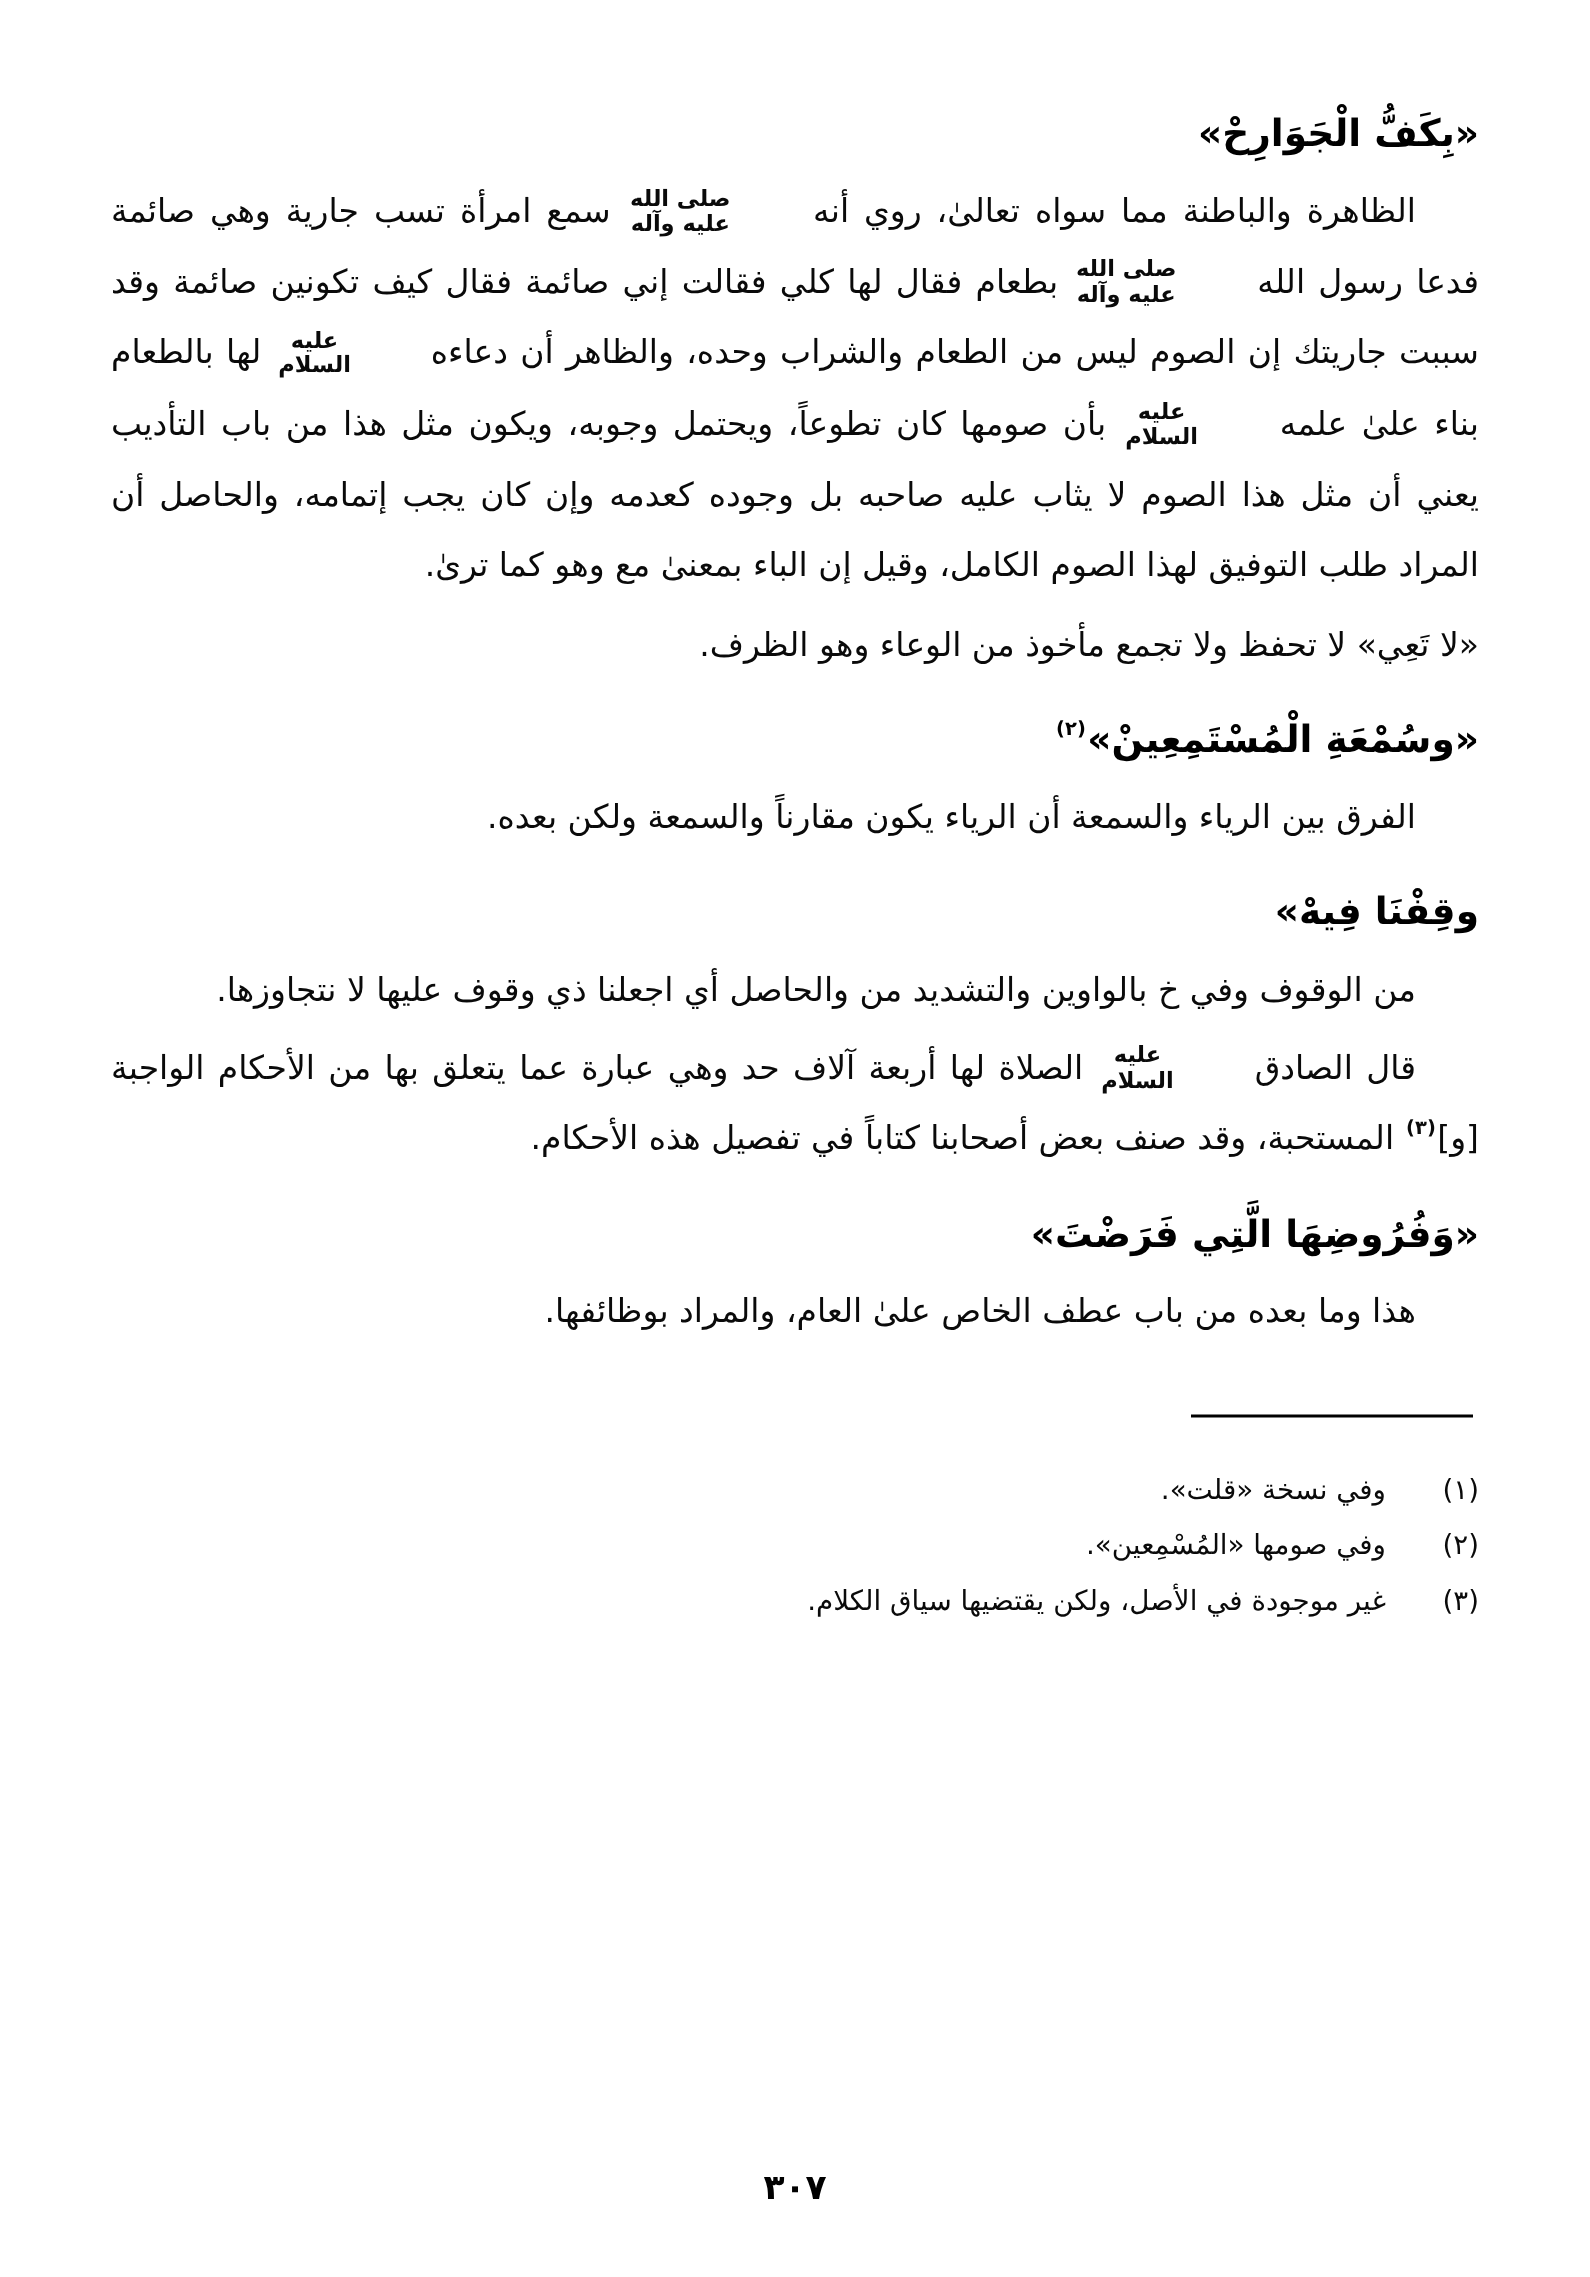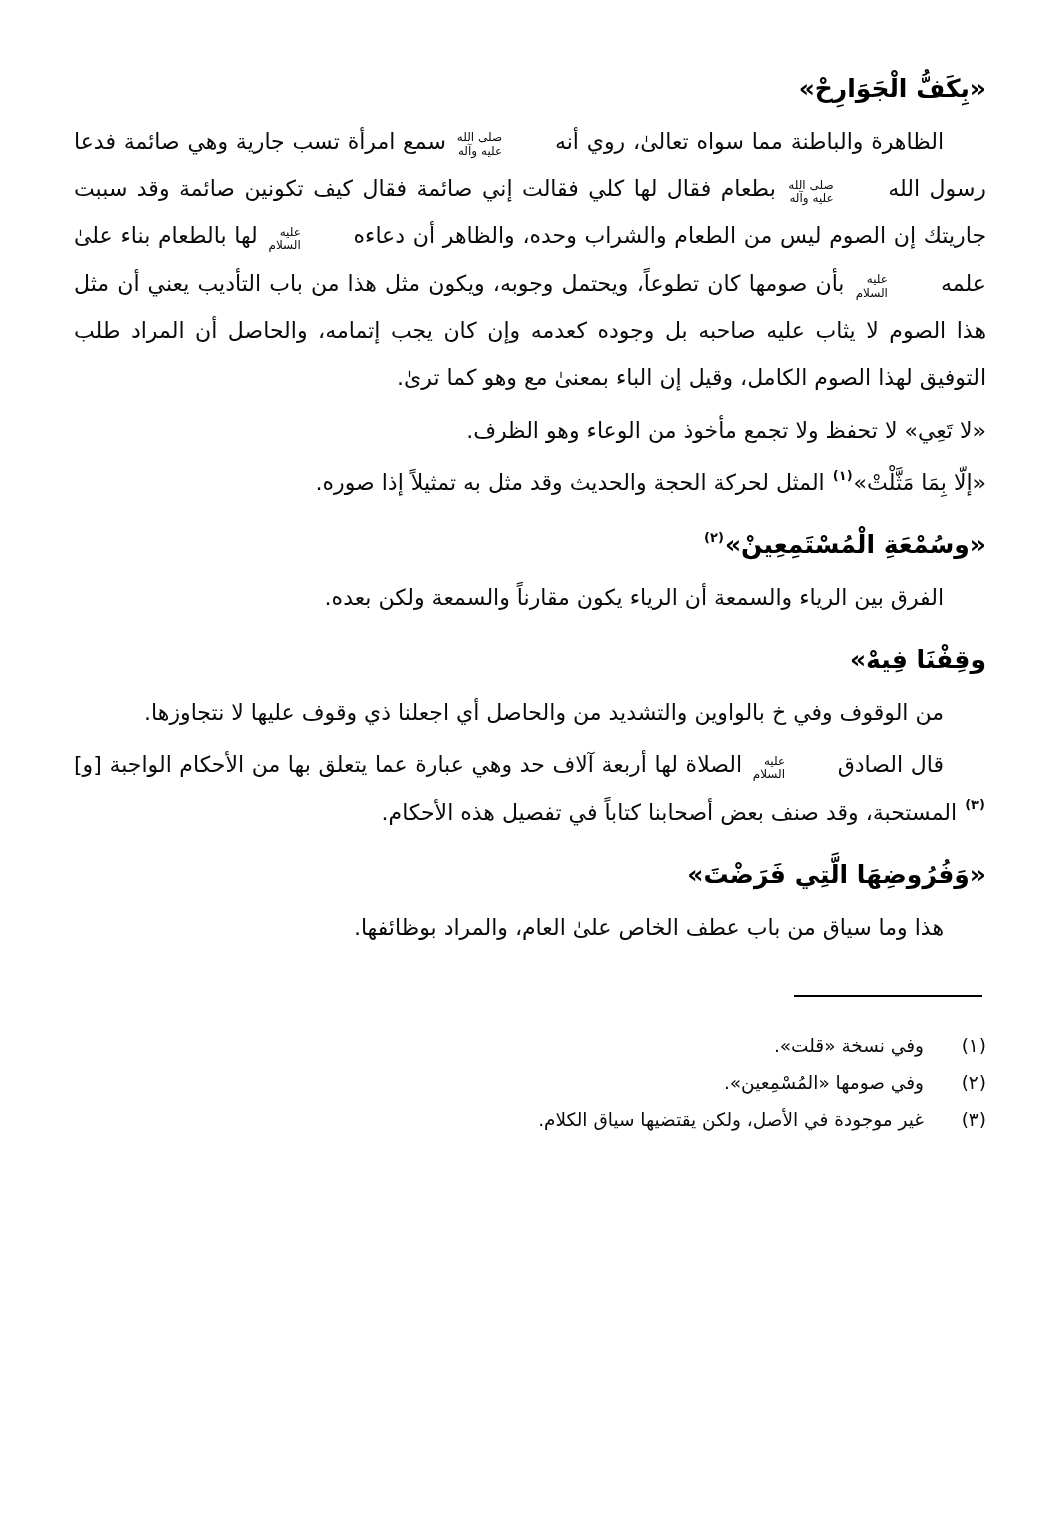--- a/index.html
+++ b/index.html
@@ -53,23 +53,23 @@
   sup.fnref {
     font-size: 13px;
     font-weight: bold;
     line-height: 0;
     position: relative;
     top: -2px;
     margin: 0 1px;
   }
   .honorific {
     display: inline-block;
-    text-align: right;
-    font-size: 12px;
-    font-weight: normal;
+    text-align: center;
+    font-size: 15px;
+    font-weight: bold;
     line-height: 1.12;
     vertical-align: -6px;
     margin: 0 3px;
     letter-spacing: -0.3px;
   }
   .honorific .hl { display: block; }
   .footnote-sep {
     width: 188px;
     height: 2px;
     background: #000;
@@ -106,37 +106,37 @@
   }
 </style>
 </head>
 <body>
 
 <div class="page">
   <div class="content" id="content">
       <div class="heading">«بِكَفُّ الْجَوَارِحْ»</div>
       <div class="para indent">الظاهرة والباطنة مما سواه تعالىٰ، روي أنه <span class="honorific"><span class="hl">صلى الله</span><span class="hl">عليه وآله</span></span> سمع امرأة تسب جارية وهي صائمة فدعا رسول الله <span class="honorific"><span class="hl">صلى الله</span><span class="hl">عليه وآله</span></span> بطعام فقال لها كلي فقالت إني صائمة فقال كيف تكونين صائمة وقد سببت جاريتك إن الصوم ليس من الطعام والشراب وحده، والظاهر أن دعاءه <span class="honorific"><span class="hl">عليه</span><span class="hl">السلام</span></span> لها بالطعام بناء علىٰ علمه <span class="honorific"><span class="hl">عليه</span><span class="hl">السلام</span></span> بأن صومها كان تطوعاً، ويحتمل وجوبه، ويكون مثل هذا من باب التأديب يعني أن مثل هذا الصوم لا يثاب عليه صاحبه بل وجوده كعدمه وإن كان يجب إتمامه، والحاصل أن المراد طلب التوفيق لهذا الصوم الكامل، وقيل إن الباء بمعنىٰ مع وهو كما ترىٰ.</div>
       <div class="para"><span class="bold">«لا تَعِي»</span> لا تحفظ ولا تجمع مأخوذ من الوعاء وهو الظرف.</div>
-      <div class="para"><span class="bold">«إلّا بِمَا مَثَّلْتْ»</span><sup class="fnref">(١)</sup> المثل لحركة الحجة والحديث وقد مثل به تمثيلاً إذا صوره.</div>
       <div class="heading">«وسُمْعَةِ الْمُسْتَمِعِينْ»<sup class="fnref">(٢)</sup></div>
       <div class="para indent">الفرق بين الرياء والسمعة أن الرياء يكون مقارناً والسمعة ولكن بعده.</div>
       <div class="heading">وقِفْنَا فِيهْ»</div>
       <div class="para indent">من الوقوف وفي خ بالواوين والتشديد من والحاصل أي اجعلنا ذي وقوف عليها لا نتجاوزها.</div>
       <div class="para indent">قال الصادق <span class="honorific"><span class="hl">عليه</span><span class="hl">السلام</span></span> الصلاة لها أربعة آلاف حد وهي عبارة عما يتعلق بها من الأحكام الواجبة [و]<sup class="fnref">(٣)</sup> المستحبة، وقد صنف بعض أصحابنا كتاباً في تفصيل هذه الأحكام.</div>
       <div class="heading">«وَفُرُوضِهَا الَّتِي فَرَضْتَ»</div>
-      <div class="para indent">هذا وما سياق من باب عطف الخاص علىٰ العام، والمراد بوظائفها.</div>
+      <div class="para indent">هذا وما بعده من باب عطف الخاص علىٰ العام، والمراد بوظائفها.</div>
     </div>
   <div class="footnote-sep"></div>
   <div class="footnotes" id="footnotes">
       <div class="fn">
         <span class="fn-num">(١)</span>
         <span class="fn-text">وفي نسخة «قلت».</span>
       </div>
       <div class="fn">
         <span class="fn-num">(٢)</span>
         <span class="fn-text">وفي صومها «المُسْمِعين».</span>
       </div>
       <div class="fn">
         <span class="fn-num">(٣)</span>
         <span class="fn-text">غير موجودة في الأصل، ولكن يقتضيها سياق الكلام.</span>
       </div>
     </div>
+  <div class="page-number">٣٠٧</div>
 </div>
 
 </body></html>

